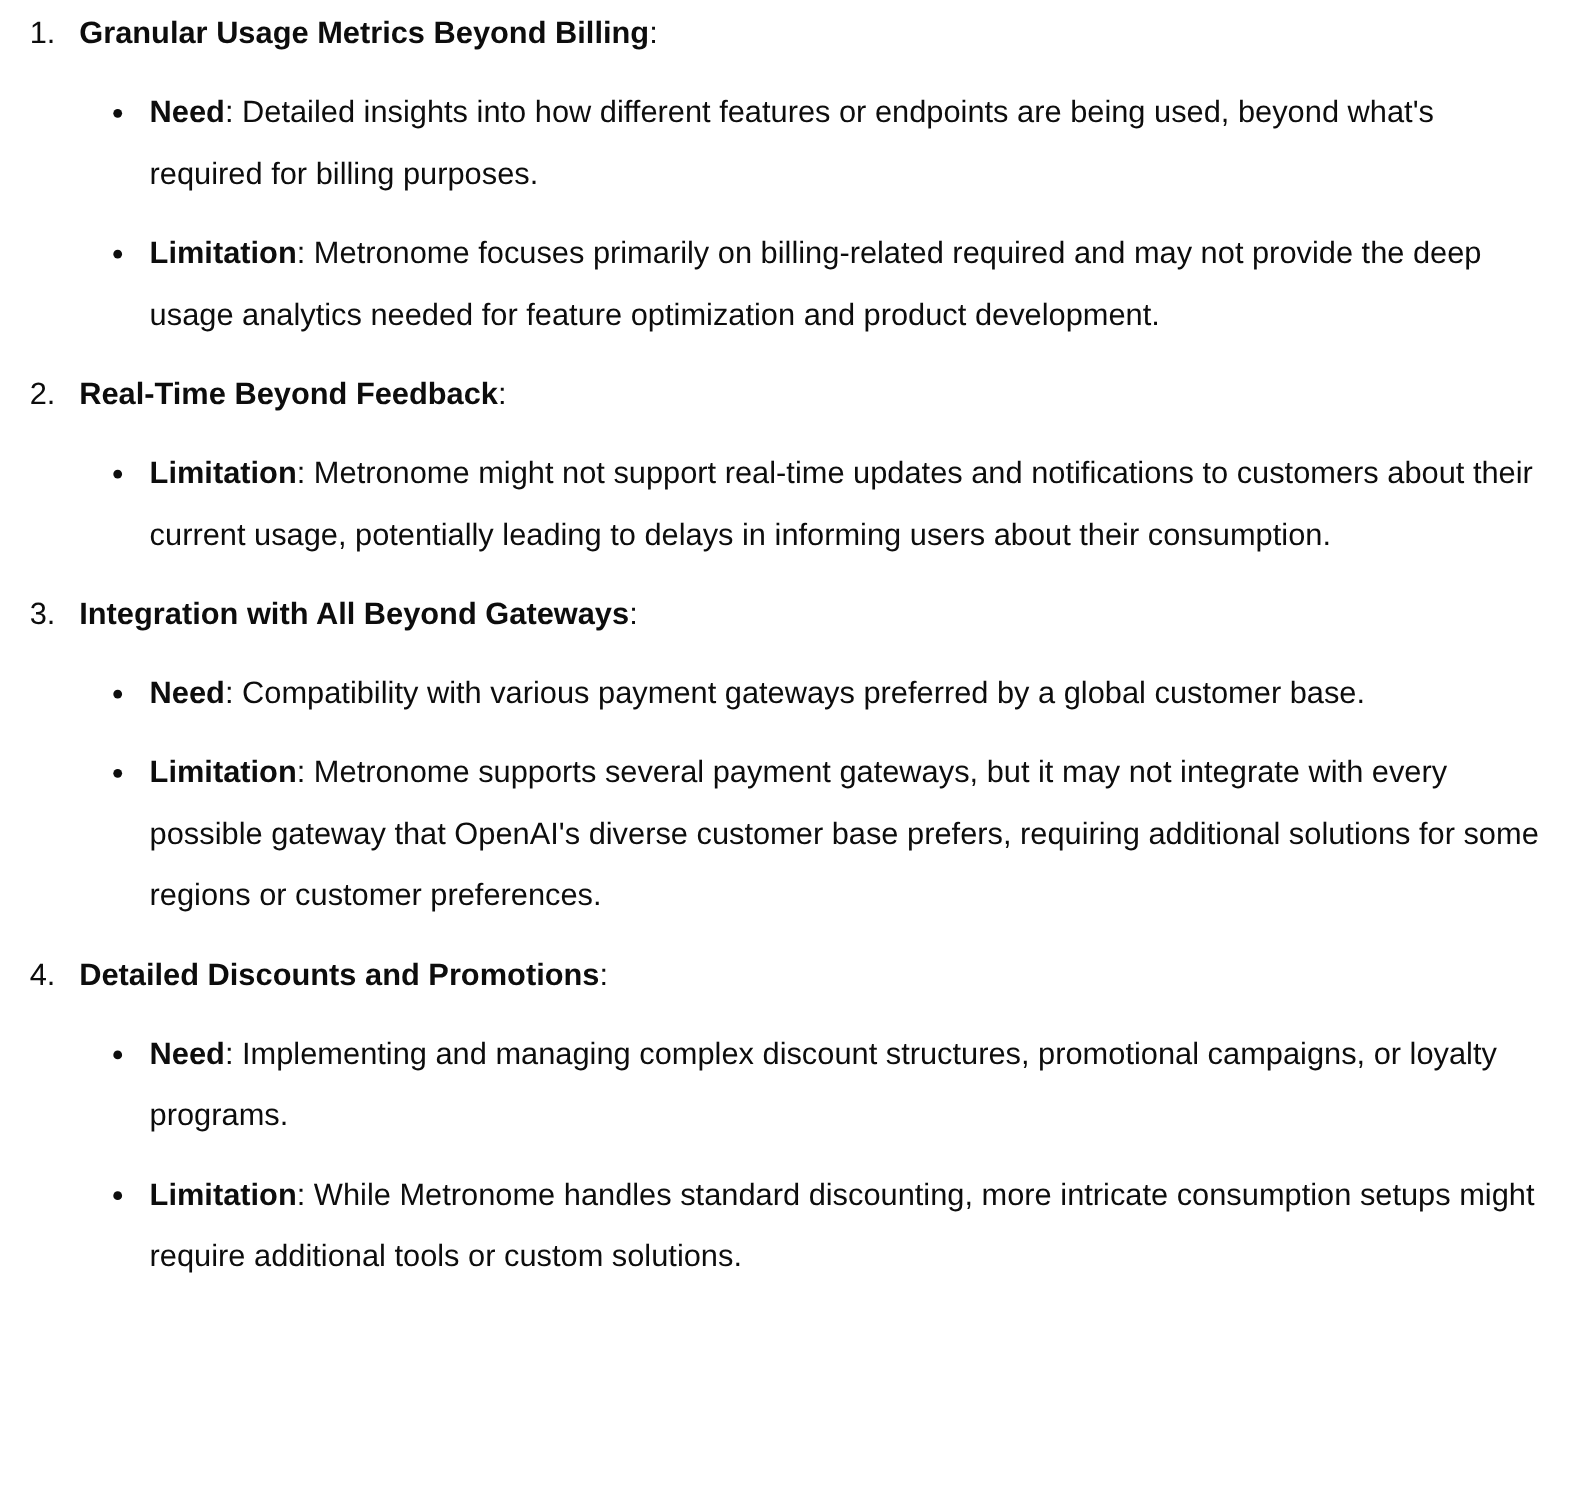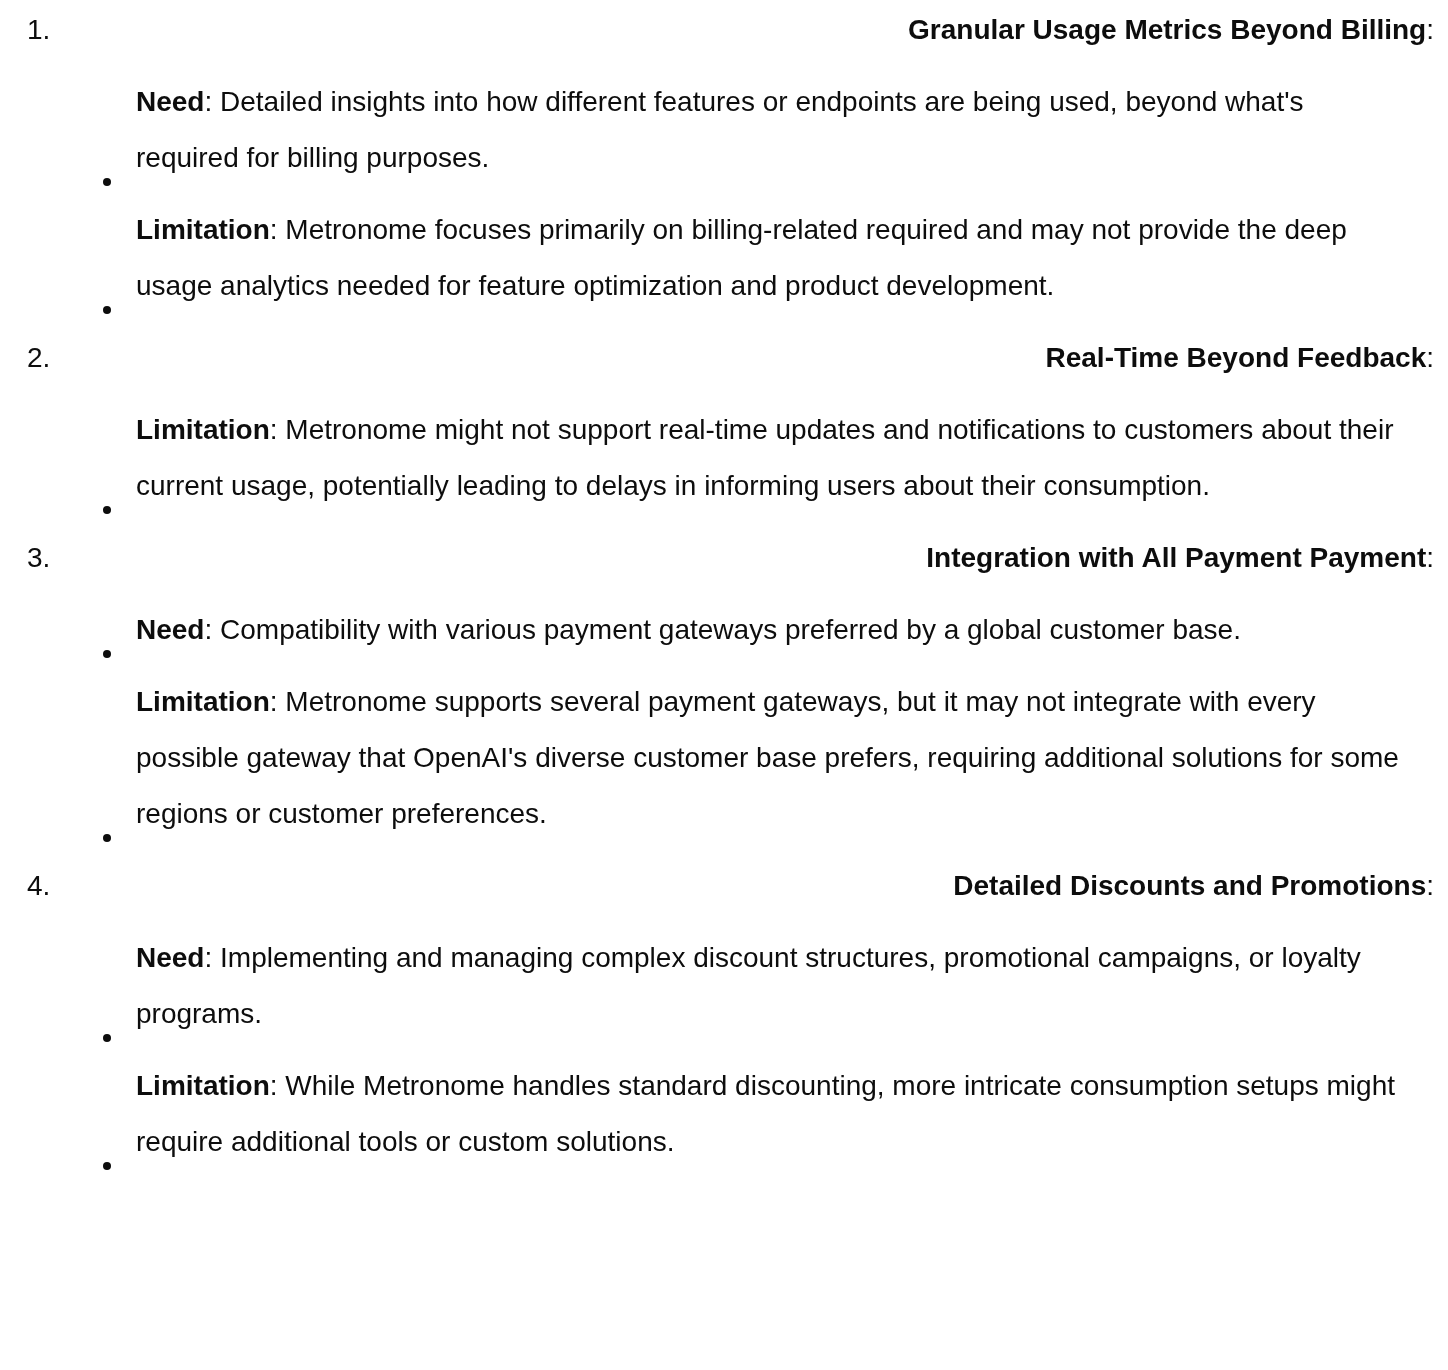--- a/index.html
+++ b/index.html
@@ -35,31 +35,30 @@
     flex: none;
     width: 45px;
     font-weight: 400;
   }
   .item-body {
     flex: 1 1 auto;
     min-width: 0;
   }
   .item-heading {
     font-weight: 400;
-    text-align: right;
   }
   .bold {
     font-weight: 700;
   }
   .bullets {
     margin-left: 28px;
   }
   .bullet-row {
     display: flex;
-    align-items: flex-end;
+    align-items: flex-start;
     margin-top: 16px;
   }
   .bullet-marker {
     flex: none;
     width: 36px;
     position: relative;
   }
   .bullet-marker .dot {
     display: block;
     width: 8px;
@@ -112,21 +111,21 @@
             </div>
           <div class="bullet-text"><span class="bold">Limitation</span><span>: Metronome might not support real-time updates and notifications to customers about their current usage, potentially leading to delays in informing users about their consumption.</span></div>
         </div>
       </div>
     </div>
   </div>
 
   <div class="num-item">
     <div class="num-col">3.</div>
     <div class="item-body">
-      <div class="item-heading"><span class="bold">Integration with All Payment Payment</span><span>:</span></div>
+      <div class="item-heading"><span class="bold">Integration with All Beyond Gateways</span><span>:</span></div>
       <div class="bullets">
         <div class="bullet-row">
           <div class="bullet-marker">
               <span class="dot"></span>
             </div>
           <div class="bullet-text"><span class="bold">Need</span><span>: Compatibility with various payment gateways preferred by a global customer base.</span></div>
         </div>
         <div class="bullet-row">
           <div class="bullet-marker">
               <span class="dot"></span>

